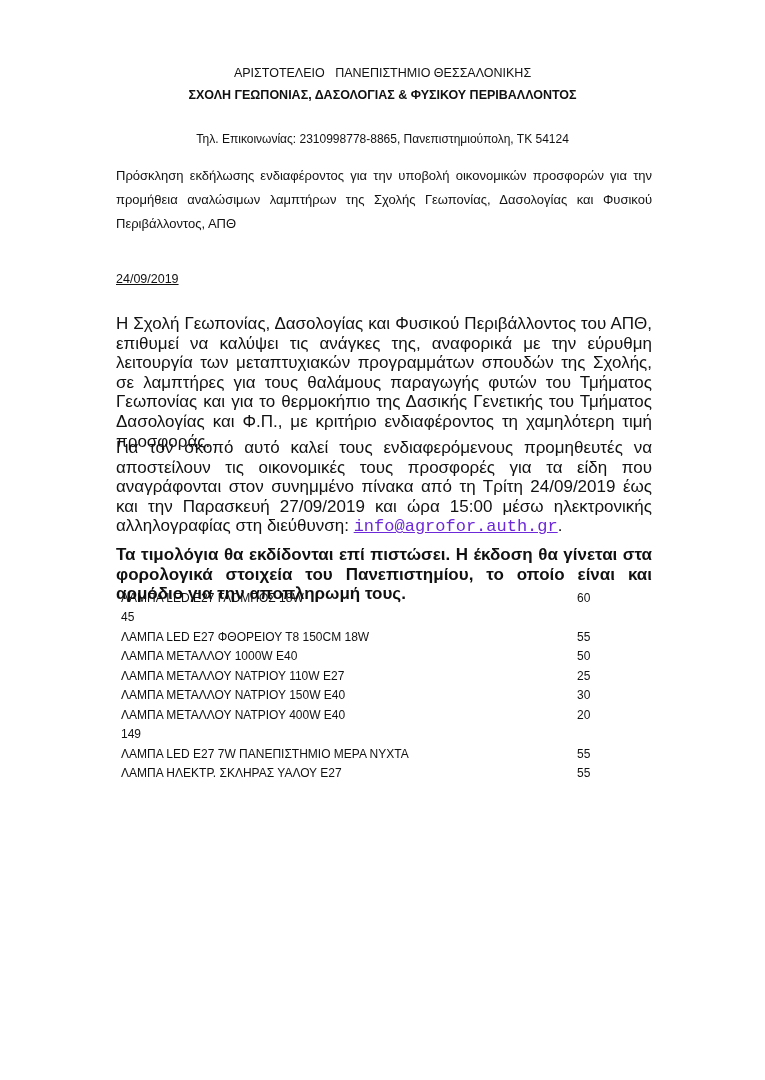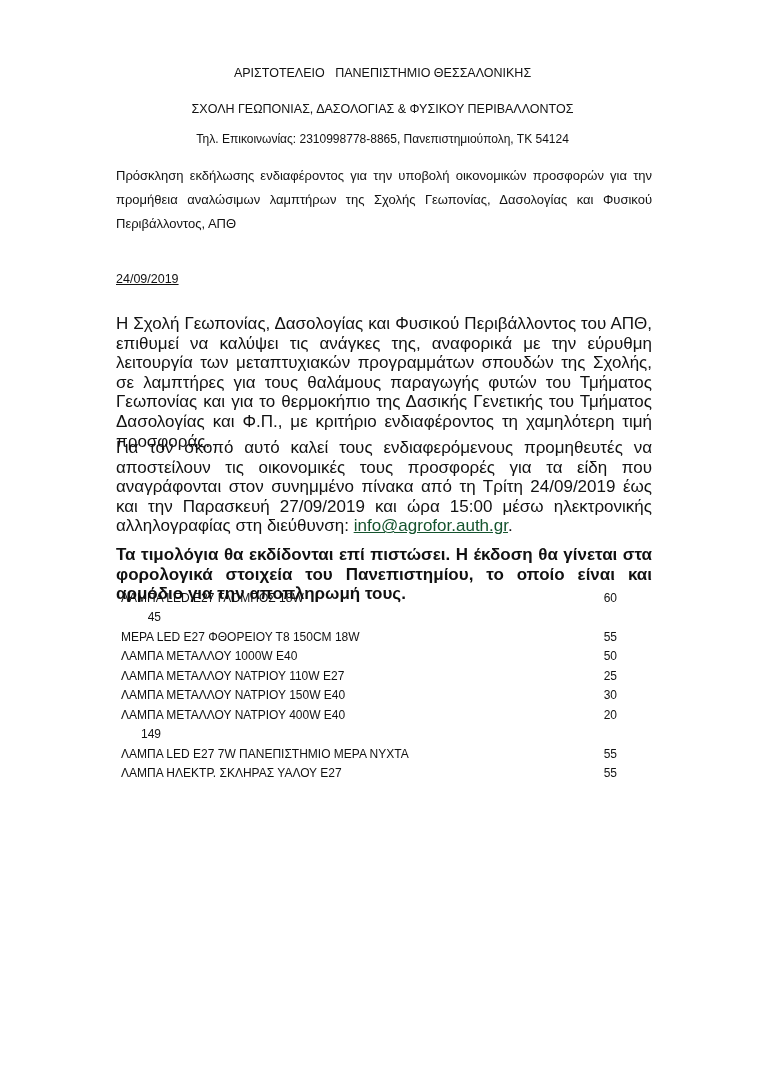--- a/index.html
+++ b/index.html
@@ -4,41 +4,41 @@
 <style>
   html, body { margin: 0; padding: 0; background: #ffffff; }
   body {
     width: 765px; height: 1080px; position: relative; overflow: hidden;
     font-family: "Liberation Sans", "DejaVu Sans", sans-serif;
     color: #111;
   }
   .page { position: absolute; left: 0; top: 0; width: 765px; height: 1080px; }
   .hdr { position: absolute; left: 0; width: 765px; text-align: center; font-size: 12.5px; }
   .hdr1 { top: 60px; margin-top: 6px; }
-  .hdr2 { top: 102px; }
+  .hdr2 { top: 88px; font-weight: bold; }
   .hdr3 { top: 132px; font-size: 12px; }
   .title {
     position: absolute; left: 116px; top: 164px; width: 536px;
     font-weight: normal; font-size: 13px; line-height: 24px;
     text-align: justify; text-align-last: left;
   }
   .date { position: absolute; left: 116px; top: 272px; font-size: 12.5px; text-decoration: underline; }
   .para {
     position: absolute; left: 116px; width: 536px;
     font-size: 17px; line-height: 19.6px; text-align: justify;
   }
   .p1 { top: 314px; }
   .p2 { top: 438px; }
   .p3 { top: 545px; font-weight: bold; }
   .u { }
-  .link { color: #14532d; text-decoration: underline; }
+  .link { color: #6d28d9; text-decoration: underline; font-family: Liberation Mono, monospace; }
   .items { position: absolute; left: 121px; top: 588px; width: 500px; }
   .row { display: flex; height: 19.5px; align-items: center; font-size: 12px; }
   .row .name { flex: 1; }
-  .row .qty { width: 40px; text-align: right; padding-right: 4px; }
+  .row .qty { width: 40px; text-align: left; padding-right: 4px; }
 </style>
 </head>
 <body>
 
 <div class="page">
   <div class="hdr hdr1" style="white-space:pre">ΑΡΙΣΤΟΤΕΛΕΙΟ   ΠΑΝΕΠΙΣΤΗΜΙΟ ΘΕΣΣΑΛΟΝΙΚΗΣ</div>
   <div class="hdr hdr2">ΣΧΟΛΗ ΓΕΩΠΟΝΙΑΣ, ΔΑΣΟΛΟΓΙΑΣ &amp; ΦΥΣΙΚΟΥ ΠΕΡΙΒΑΛΛΟΝΤΟΣ</div>
   <div class="hdr hdr3">Τηλ. Επικοινωνίας: 2310998778-8865, Πανεπιστημιούπολη, ΤΚ 54124</div>
 
   <div class="title">Πρόσκληση εκδήλωσης ενδιαφέροντος για την υποβολή οικονομικών προσφορών για την προμήθεια αναλώσιμων λαμπτήρων της Σχολής Γεωπονίας, Δασολογίας και Φυσικού Περιβάλλοντος, ΑΠΘ</div>
@@ -53,21 +53,21 @@
 
   <div class="items">
     <div class="row">
         <span class="name">ΛΑΜΠΑ LED E27 ΓΛΟΜΠΟΣ 18W</span>
         <span class="qty">60</span>
       </div>
     <div class="row">
         <span class="qty">45</span>
       </div>
     <div class="row">
-        <span class="name">ΜΕΡΑ LED E27 ΦΘΟΡΕΙΟΥ Τ8 150CM 18W</span>
+        <span class="name">ΛΑΜΠΑ LED E27 ΦΘΟΡΕΙΟΥ Τ8 150CM 18W</span>
         <span class="qty">55</span>
       </div>
     <div class="row">
         <span class="name">ΛΑΜΠΑ ΜΕΤΑΛΛΟΥ 1000W E40</span>
         <span class="qty">50</span>
       </div>
     <div class="row">
         <span class="name">ΛΑΜΠΑ ΜΕΤΑΛΛΟΥ ΝΑΤΡΙΟΥ 110W E27</span>
         <span class="qty">25</span>
       </div>

